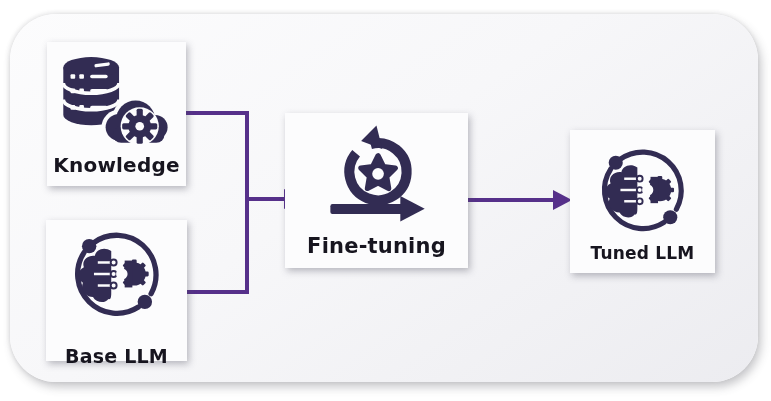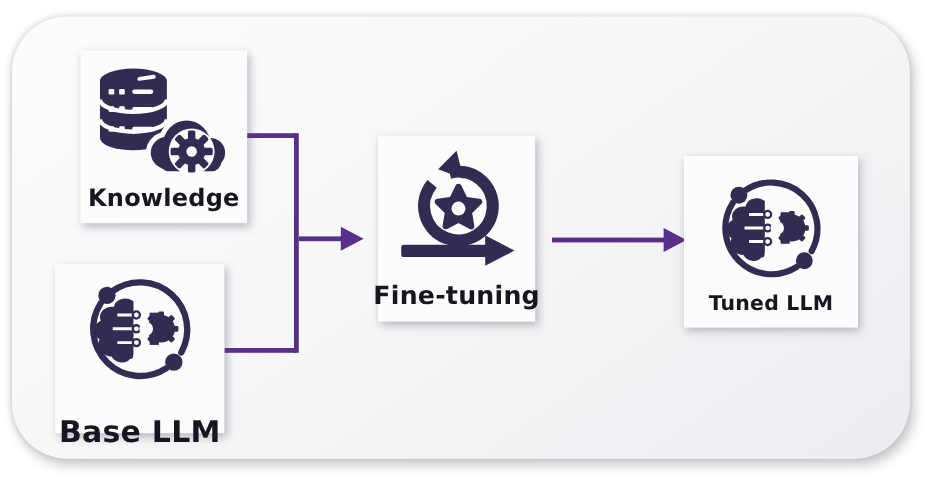--- a/index.html
+++ b/index.html
@@ -23,27 +23,27 @@
     box-shadow: 2px 3px 7px rgba(80,80,95,0.38);
     display:flex; flex-direction:column; align-items:center;
     padding:6px 4px 10px 4px; box-sizing:border-box;
   }
   .node .icon-wrap { flex:1; display:flex; align-items:center; justify-content:center; }
   .node .label {
     color:#17151f; font-weight:700; letter-spacing:0.2px;
     white-space:nowrap; line-height:1.1;
   }
 
-  #node-knowledge  { left:47px;  top:42px;  width:139px; height:144px;margin-left:20px; }
+  #node-knowledge  { left:47px;  top:42px;  width:139px; height:144px; }
   #node-base-llm   { left:46px;  top:220px; width:141px; height:141px; }
-  #node-fine-tuning{ left:315px; top:113px; width:131px; height:155px; }
+  #node-fine-tuning{ left:285px; top:113px; width:183px; height:155px; }
   #node-tuned-llm  { left:570px; top:130px; width:145px; height:143px; }
 
   #node-knowledge .label   { font-size:20px; }
-  #node-base-llm .label    { font-size:25px;margin-top:24px; }
+  #node-base-llm .label    { font-size:19px;margin-top:24px; }
   #node-fine-tuning .label { font-size:21px; }
   #node-tuned-llm .label   { font-size:17px; }
 
   .edge-seg { position:absolute; background:#56308a; }
   #edge-knowledge-h { left:186px; top:111px; width:61px;  height:4px; }
   #edge-merge-v     { left:245px; top:111px; width:4px;   height:183px; }
   #edge-base-h      { left:187px; top:290px; width:60px;  height:4px; }
   #edge-ft-line     { left:249px; top:197px; width:36px;  height:4px; }
   #edge-out-line    { left:460px; top:198px; width:98px;  height:4px; }
 

